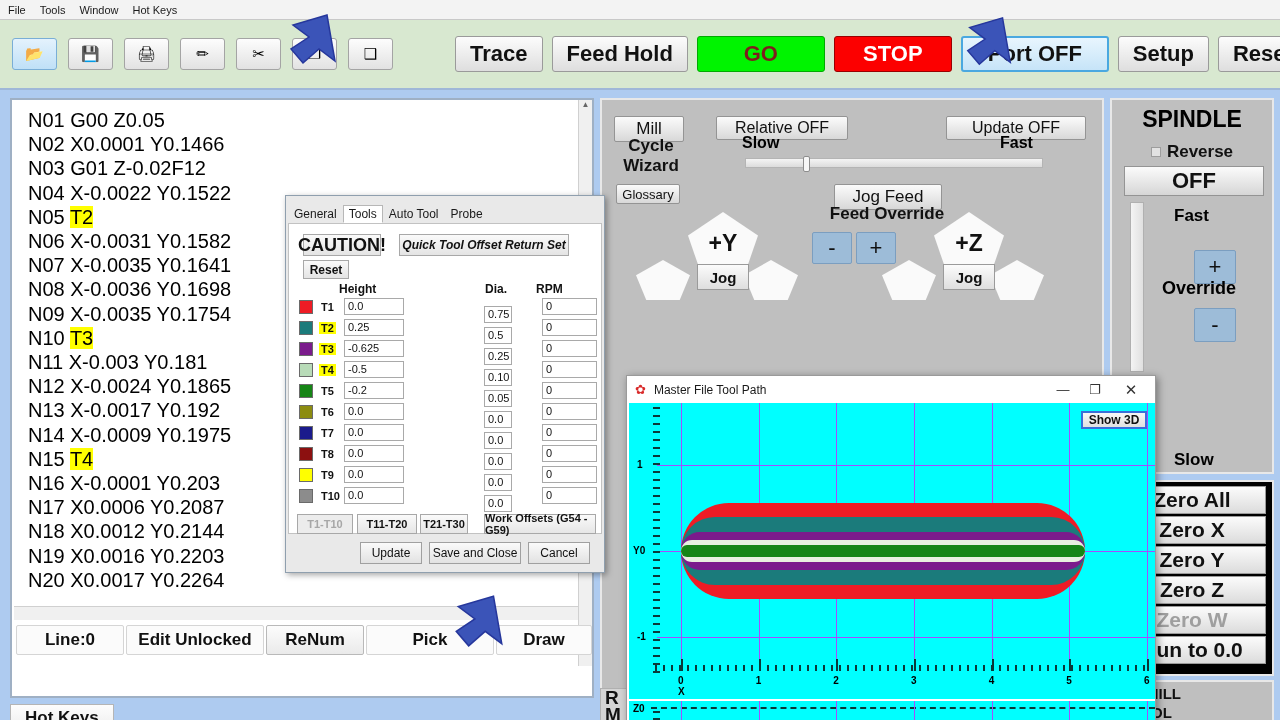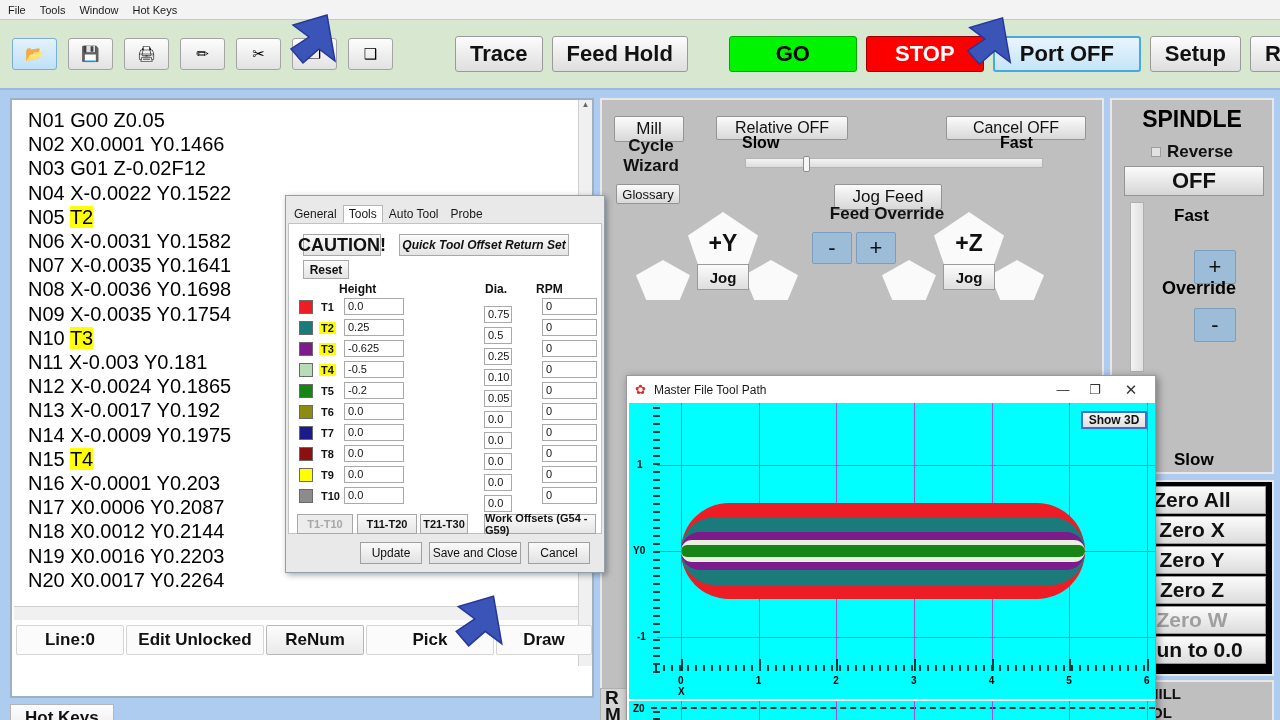--- a/index.html
+++ b/index.html
@@ -36,21 +36,21 @@
 
   #big-group { display:flex; gap:9px; margin-left:62px; align-items:center; }
   .big-btn {
     height:36px; min-width:82px; padding:0 14px;
     border:1px solid #9a9a9a; border-radius:3px;
     background:linear-gradient(#fcfcfc,#dedede);
     font-size:22px; font-weight:bold; color:#111;
     display:flex; align-items:center; justify-content:center;
     white-space:nowrap;
   }
-  .big-btn.go { background:#00f400; color:#000000; border-color:#0a0; min-width:128px;margin-left:32px; }
+  .big-btn.go { background:#00f400; color:#7f1d1d; border-color:#0a0; min-width:128px; }
   .big-btn.stop { background:#fc0000; color:#fff; border-color:#900; min-width:118px; }
   .big-btn.port { background:linear-gradient(#e8f5fe,#c6e4f8); border:2px solid #4aa8e0; min-width:148px; }
 
   
   #main { position:absolute; left:0; top:92px; width:1280px; height:628px; background:#aecbf0; }
 
   
   #editor-panel {
     position:absolute; left:10px; top:6px; width:584px; height:600px;
     background:#ffffff; border:2px solid #9fb0c4;
@@ -398,21 +398,21 @@
       <div class="status-btn flat" style="min-width:96px">Draw</div>
     </div>
   </div>
   <div id="hotkeys-btn">Hot Keys</div>
 
   <div id="control-panel">
     <div class="ctl-btn" id="mill-btn">Mill</div>
     <div id="cycle-wizard">Cycle<br>Wizard</div>
     <div class="ctl-btn" id="glossary-btn">Glossary</div>
     <div class="ctl-btn" id="relative-btn">Relative OFF</div>
-    <div class="ctl-btn" id="coolant-btn">Cancel OFF</div>
+    <div class="ctl-btn" id="coolant-btn">Update OFF</div>
     <div id="slow-lbl">Slow</div>
     <div id="fast-lbl">Fast</div>
     <div id="feed-slider">
       <div id="feed-thumb"></div>
     </div>
     <div class="ctl-btn" id="jogfeed-btn">Jog Feed</div>
     <div id="feed-override-lbl">Feed Override</div>
     <div class="ctl-btn" id="fo-minus">-</div>
     <div class="ctl-btn" id="fo-plus">+</div>
 

